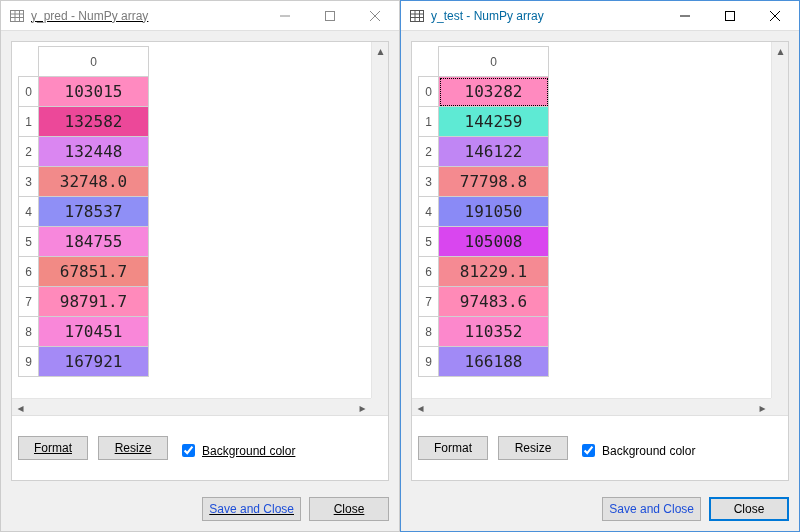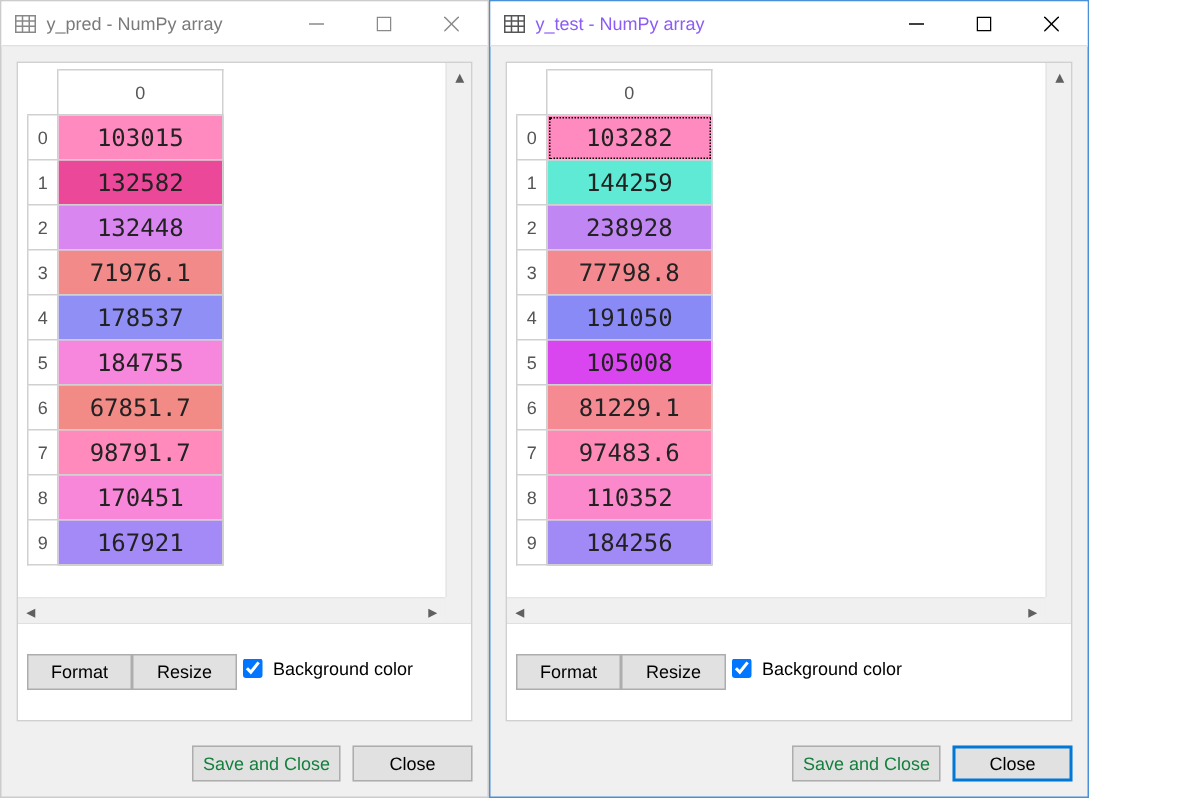--- a/index.html
+++ b/index.html
@@ -15,30 +15,30 @@
     overflow: hidden;
   }
   .window {
     display: flex;
     flex-direction: column;
     border: 1px solid #4a90d9;
     background: #f0f0f0;
     position: relative;
   }
   .window.inactive { border-color: #cccccc; }
-  .win-left { width: 326px; height: 532px; }
+  .win-left { width: 400px; height: 532px; text-decoration: underline; }
   .win-right { width: 400px; height: 532px; }
   .titlebar {
     height: 30px;
     background: #ffffff;
     display: flex;
     align-items: center;
     padding: 0 2px 0 8px;
     border-bottom: 1px solid #e0e0e0;
-    color: #8b5cf6;
+    color: #0369a1;
   }
   .window.inactive .titlebar { color: #7a7a7a; }
   .titlebar .app-icon {
     width: 16px; height: 16px; margin-right: 6px;
     display: inline-flex; align-items: center; justify-content: center;
   }
   .titlebar .app-icon svg { width: 14px; height: 14px; }
   .titlebar .title { flex: 1; font-size: 12px; }
   .titlebar .win-controls { display: flex; }
   .titlebar .win-btn {
@@ -85,21 +85,22 @@
     font-family: Consolas, monospace;
     font-size: 16px;
     color: #222;
   }
   table.array td.cell.selected {
     outline: 1px dotted #000;
     outline-offset: -2px;
   }
   .toolbar {
     display: flex;
-    align-items: flex-start;
+    align-items: flex-end;
+    gap: 10px;
     padding: 20px 6px;
     border-top: 1px solid #e0e0e0;
   }
   .toolbar button {
     min-width: 70px;
     height: 24px;
     background: #e1e1e1;
     border: 1px solid #adadad;
     font-size: 12px;
     font-family: inherit;
@@ -113,21 +114,21 @@
     padding: 6px 10px 10px 10px;
   }
   .footer button {
     min-width: 80px;
     height: 24px;
     background: #e1e1e1;
     border: 1px solid #adadad;
     font-size: 12px;
     font-family: inherit;
   }
-  .footer button.disabled { color: #15803d; }
+  .footer button.disabled { color: #1d4ed8; }
   .footer button.primary { border: 2px solid #0078d7; background:#e1e1e1; }
   .scroll-v {
     position:absolute; right:0; top:0; bottom:0; width:17px;
     background:#f0f0f0; border-left:1px solid #e5e5e5;
     display:flex; flex-direction:column;
   }
   .scroll-h {
     position:absolute; left:0; right:17px; bottom:0; height:17px;
     background:#f0f0f0; border-top:1px solid #e5e5e5;
     display:flex;
@@ -189,21 +190,21 @@
               <tr>
                 <th class="rowhead">1</th>
                 <td class="cell" style="background:#ec4899">132582</td>
               </tr>
               <tr>
                 <th class="rowhead">2</th>
                 <td class="cell" style="background:#da86f1">132448</td>
               </tr>
               <tr>
                 <th class="rowhead">3</th>
-                <td class="cell" style="background:#f28a8a">71976.1</td>
+                <td class="cell" style="background:#f28a8a">32748.0</td>
               </tr>
               <tr>
                 <th class="rowhead">4</th>
                 <td class="cell" style="background:#8f8ff6">178537</td>
               </tr>
               <tr>
                 <th class="rowhead">5</th>
                 <td class="cell" style="background:#f787dc">184755</td>
               </tr>
               <tr>
@@ -295,21 +296,21 @@
               <tr>
                 <th class="rowhead">0</th>
                 <td class="cell selected" style="background:#ff8abf">103282</td>
               </tr>
               <tr>
                 <th class="rowhead">1</th>
                 <td class="cell" style="background:#5eead4">144259</td>
               </tr>
               <tr>
                 <th class="rowhead">2</th>
-                <td class="cell" style="background:#c086f4">238928</td>
+                <td class="cell" style="background:#c086f4">146122</td>
               </tr>
               <tr>
                 <th class="rowhead">3</th>
                 <td class="cell" style="background:#f48a8f">77798.8</td>
               </tr>
               <tr>
                 <th class="rowhead">4</th>
                 <td class="cell" style="background:#8a8af6">191050</td>
               </tr>
               <tr>
@@ -323,21 +324,21 @@
               <tr>
                 <th class="rowhead">7</th>
                 <td class="cell" style="background:#ff8ab7">97483.6</td>
               </tr>
               <tr>
                 <th class="rowhead">8</th>
                 <td class="cell" style="background:#fc88cc">110352</td>
               </tr>
               <tr>
                 <th class="rowhead">9</th>
-                <td class="cell" style="background:#a18af6">184256</td>
+                <td class="cell" style="background:#a18af6">166188</td>
               </tr>
             </tbody>
           </table>
       </div>
       <div class="scroll-v">
         <div class="scroll-btn">▴</div>
         <div class="scroll-track"></div>
         <div class="scroll-btn">▾</div>
       </div>
       <div class="scroll-h">

